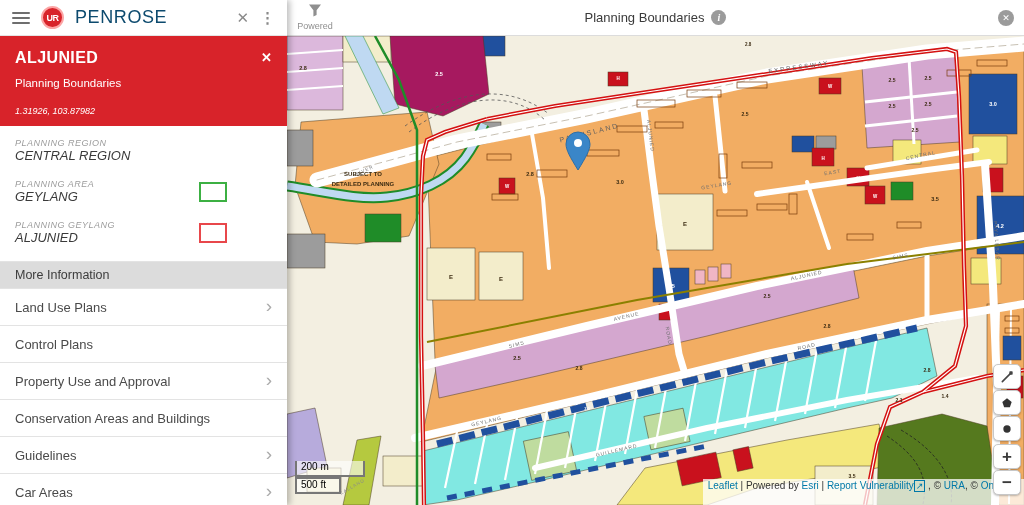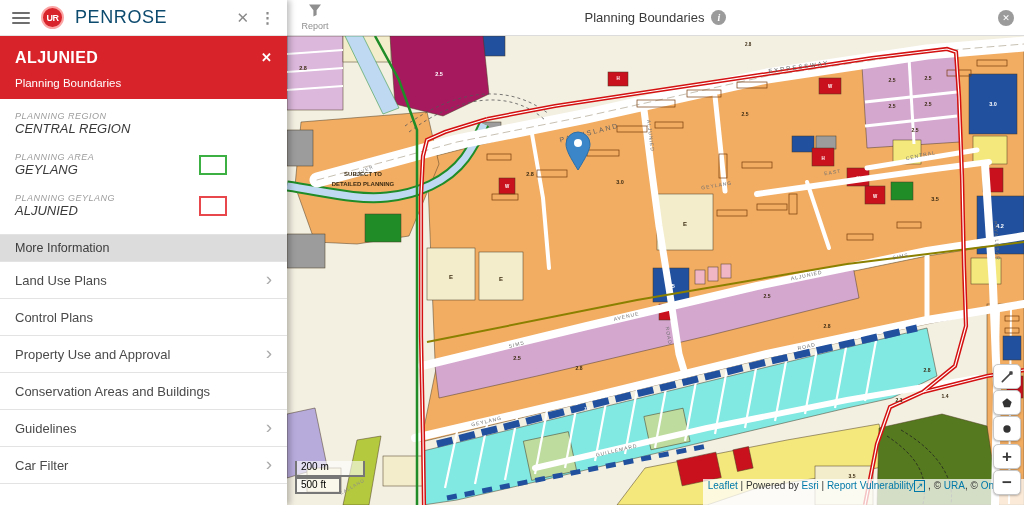--- a/index.html
+++ b/index.html
@@ -83,20 +83,21 @@
       <div class="hdr-x">✕</div>
       <div class="hdr-kebab">⋮</div>
     </div>
 
     <div class="red-panel">
       <div class="rp-row">
         <div class="rp-title">ALJUNIED</div>
         <div class="rp-x">✕</div>
       </div>
       <div class="rp-sub">Planning Boundaries</div>
+      <div class="rp-coords">1.31926, 103.87982</div>
     </div>
 
     <div class="details">
       <div class="detail">
         <div class="d-label">PLANNING REGION</div>
         <div class="d-value">CENTRAL REGION</div>
       </div>
       <div class="detail">
         <div class="d-label">PLANNING AREA</div>
         <div class="d-value">GEYLANG</div>
@@ -125,33 +126,33 @@
         <span class="chev">›</span>
       </div>
       <div class="menu-item">
         <span>Conservation Areas and Buildings</span>
       </div>
       <div class="menu-item">
         <span>Guidelines</span>
         <span class="chev">›</span>
       </div>
       <div class="menu-item">
-        <span>Car Filter</span>
+        <span>Car Areas</span>
         <span class="chev">›</span>
       </div>
     </div>
   </div>
 
   <div class="map-area">
     <div class="map-toolbar">
       <div class="filter-btn">
         <svg width="14" height="13" viewBox="0 0 14 13">
             <path d="M1,0.5 H13 L8.6,6.2 V11 L5.4,12.6 V6.2 Z" fill="#8f8f8f"></path>
           </svg>
-        <div class="flabel">Report</div>
+        <div class="flabel">Powered</div>
       </div>
       <div class="map-title-wrap">
         <div class="map-title">Planning Boundaries</div>
         <div class="info-icon">i</div>
       </div>
       <div class="map-close">✕</div>
     </div>
 
     <div class="map-canvas">
       <svg width="737" height="469" viewBox="0 0 737 469">

